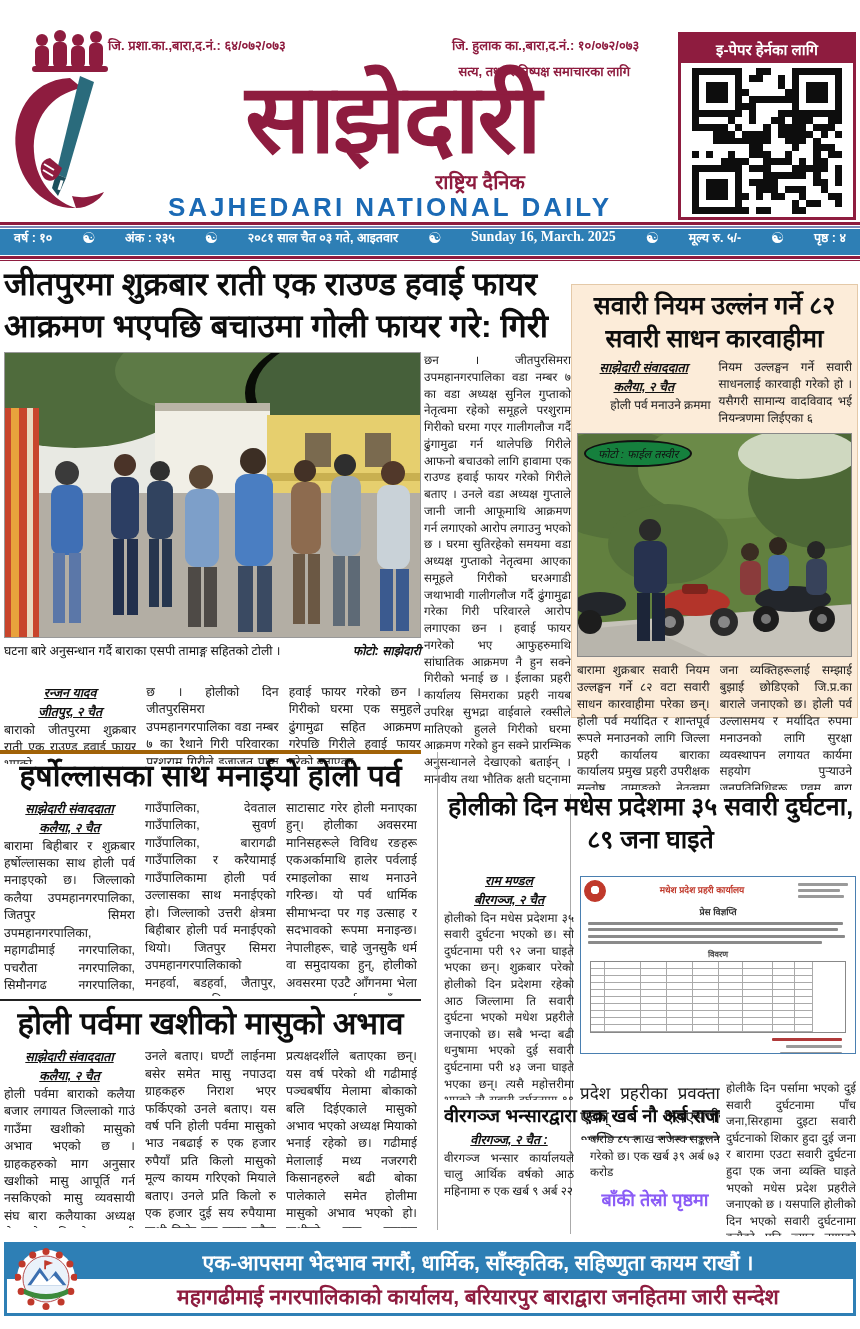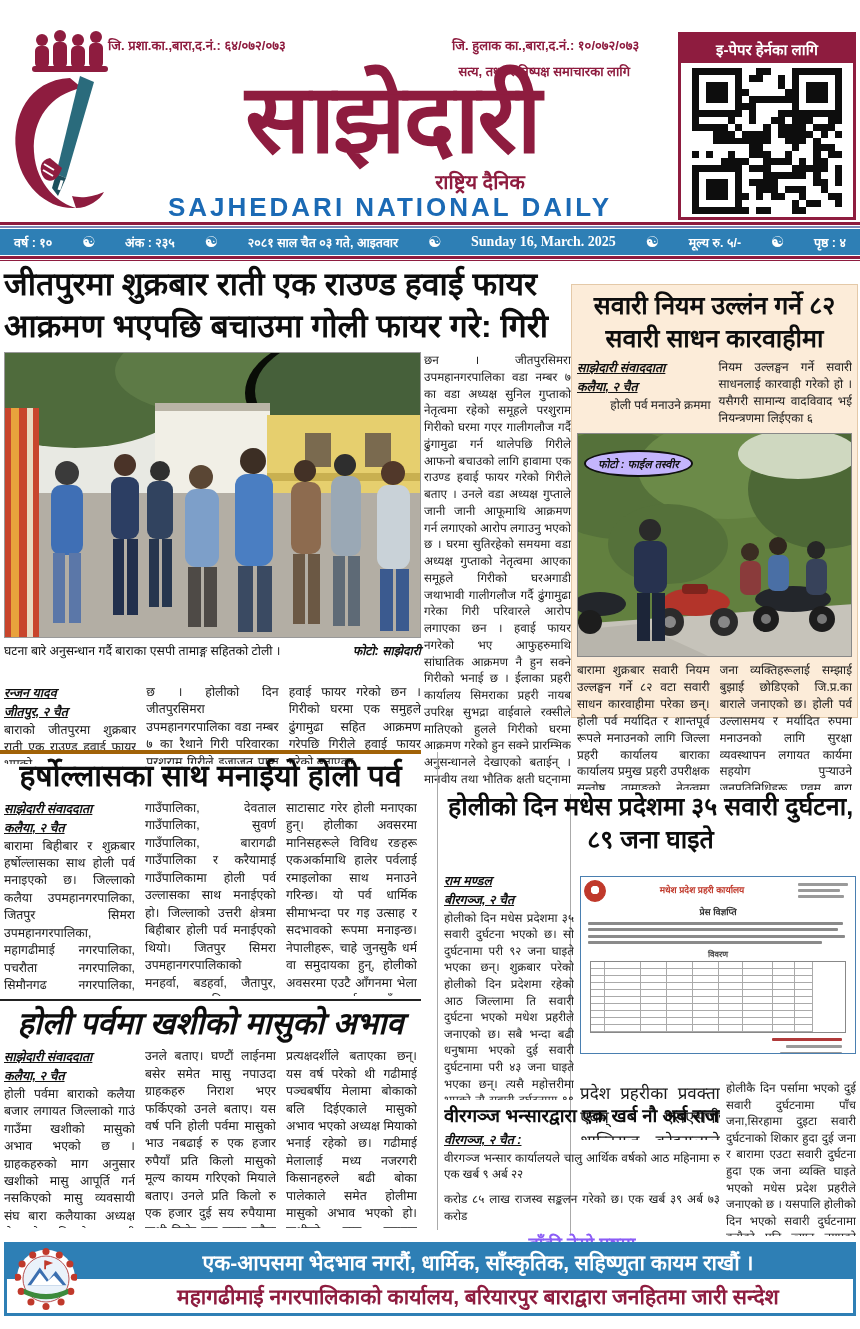--- a/index.html
+++ b/index.html
@@ -20,58 +20,58 @@
   .epaper { position:absolute; top:32px; left:678px; width:178px; height:188px; border:3px solid #8e1c3f; background:#fff; }
   .epaper-head { height:28px; background:#8e1c3f; color:#fff; font-size:15px; font-weight:800; display:flex; align-items:center; justify-content:center; }
   .qr { display:grid; grid-template-columns:repeat(21,1fr); grid-auto-rows:1fr; width:150px; height:146px; margin:5px auto 0; }
   .qr i { display:block; }
   .qr i.f { background:#0d0d0d; }
 
   
   .rule { position:absolute; left:0; width:860px; }
   .r1 { top:222px; height:3px; background:#8e1c3f; }
   .r2 { top:226px; height:2px; background:#7c89b8; }
-  .datebar { position:absolute; left:0; top:229px; width:860px; height:26px; background:#2e7fb5; color:#fff; display:flex; align-items:center; justify-content:space-between; padding:0 14px; font-size:12.5px; font-weight:700; }
+  .datebar { position:absolute; left:0; top:229px; width:860px; height:26px; background:#2e7fb5; color:#fff; display:flex; align-items:flex-start; justify-content:space-between; padding:0 14px; font-size:12.5px; font-weight:700; }
   .datebar .eng { font-family:"Liberation Serif","DejaVu Serif",serif; font-size:14px; font-weight:700; }
   .yy { font-size:15px; color:#fff; font-weight:400; }
   .r3 { top:256px; height:3px; background:#8e1c3f; }
   .r4 { top:260px; height:1px; background:#8e1c3f; }
 
   
   .hl { font-weight:800; color:#0d0d0d; }
   .lead-hl { left:4px; top:264px; width:566px; font-size:32px; line-height:1.3; }
   .body-txt { font-size:12.3px; line-height:1.42; text-align:justify; color:#1a1a1a; }
-  .byline { font-size:12.5px; font-weight:700; font-style:italic; text-decoration:underline; line-height:1.5; }
+  .byline { font-size:12.5px; font-weight:700; font-style:italic; text-decoration:underline; line-height:1.5;text-align:center; }
   .cols { display:flex; gap:10px; }
   .cols > div { flex:1; overflow:hidden; }
   .continued { font-size:20px; font-weight:800; text-align:center; color:#8b5cf6; }
 
   .lead-photo { left:4px; top:352px; width:417px; height:286px; border:1px solid #999; overflow:hidden; }
   .lead-caption { left:4px; top:642px; width:417px; display:flex; justify-content:space-between; font-size:12.3px; }
   .lead-caption .credit { font-weight:700; font-style:italic; }
   .lead-cols { left:4px; top:668px; width:417px; height:80px;margin-top:16px; }
   .lead-side { left:424px; top:352px; width:147px; height:436px; overflow:hidden; font-size:11.8px; }
 
   .vrule { position:absolute; width:1px; background:#aaa; }
 
   .holi-sec { left:0; top:750px; width:421px; border-top:4px solid #a16207; padding:4px 4px 0 4px; }
   .holi-hl { font-size:30px; line-height:1.2; text-align:center; }
   .holi-cols { margin-top:6px; height:196px; overflow:hidden; }
 
   .meat-sec { left:0; top:999px; width:421px; border-top:2px solid #222; padding:4px 4px 0 4px; }
-  .meat-hl { font-size:31px; line-height:1.2; text-align:center;font-style:italic; }
+  .meat-hl { font-size:31px; line-height:1.2; text-align:center; }
   .meat-cols { margin-top:6px; height:180px; overflow:hidden; }
 
   
   .traffic { left:571px; top:284px; width:287px; height:434px; background:#fcecd9; border:1px solid #e4c9a8; padding:4px 5px; }
   .traffic-hl { font-size:25px; line-height:1.3; text-align:center; }
   .traffic-intro { display:flex; gap:8px; margin-top:5px; height:72px; overflow:hidden; }
   .traffic-intro > div { flex:1; }
   .traffic-photo { position:relative; width:100%; height:224px; margin-top:2px; border:1px solid #888; overflow:hidden; }
-  .photo-label { position:absolute; left:6px; top:16px; background:#c4b5fd; border:2px solid #111; border-radius:50%; padding:4px 12px; font-size:11px; font-weight:700; font-style:italic; white-space:nowrap; }
+  .photo-label { position:absolute; left:6px; top:6px; background:#15803d; border:2px solid #111; border-radius:50%; padding:4px 12px; font-size:11px; font-weight:400; font-style:italic; white-space:nowrap; }
   .traffic-cols { margin-top:5px; height:128px; overflow:hidden; }
   .traffic .body-txt { font-size:11.9px; }
 
   
   .acc-hl { left:443px; top:790px; width:415px; font-size:25px; line-height:1.32; text-align:center; }
   .acc-left { left:444px; top:872px; width:130px; height:228px; overflow:hidden; font-size:11.7px; }
   .doc { left:580px; top:876px; width:276px; height:178px; background:#fff; border:1px solid #4a7fb0; padding:3px; overflow:hidden; }
   .doc-head { display:flex; align-items:flex-start; gap:4px; }
   .doc-logo { width:22px; height:22px; border-radius:50%; background:radial-gradient(circle at 50% 45%, #fff 0 28%, #c0392b 30% 100%); border:1px solid #c0392b; flex:0 0 22px; }
   .doc-office { flex:1; text-align:center; color:#c0392b; font-weight:800; font-size:9px; padding-top:3px; }
@@ -85,21 +85,21 @@
   .doc-table i { display:block; height:7px; border-right:1px solid #aaa; border-bottom:1px solid #aaa; }
   .doc-sign { display:flex; flex-direction:column; align-items:flex-end; margin:3px 10px 0; }
   .doc-sign .tline { width:70px; margin:2px 0; }
   .doc-cap { left:580px; top:1058px; width:276px; font-size:12.3px; border-top:1px solid #999; padding-top:3px; }
   .acc-col2 { left:580px; top:1082px; width:140px; height:58px; overflow:hidden; font-size:11.7px; }
   .acc-col3 { left:726px; top:1080px; width:130px; height:156px; overflow:hidden; font-size:11.7px; }
 
   
   .customs { left:444px; top:1104px; width:276px; }
   .customs-hl { font-size:18.5px; white-space:nowrap; overflow:hidden; line-height:1.35; }
-  .customs-cols { display:flex; gap:8px; margin-top:2px;flex-direction:column; }
+  .customs-cols { display:flex; gap:16px; margin-top:2px; }
   .customs-cols > div { flex:1; overflow:hidden; height:92px; }
   .customs .continued { font-size:18px; margin-top:6px; }
   .customs .body-txt { font-size:11.8px; }
 
   
   .footer { left:4px; top:1242px; width:852px; height:74px; border:3px solid #2e7fb5; background:#fff; }
   .footer-row1 { height:34px; background:#2e7fb5; color:#fff; font-size:21px; font-weight:800; display:flex; align-items:center; justify-content:center; padding-left:96px; }
   .footer-row2 { height:34px; color:#8e1c3f; font-size:21px; font-weight:800; display:flex; align-items:center; justify-content:center; padding-left:96px; }
   .emblem { position:absolute; left:8px; top:3px; width:62px; height:62px; }
 </style>

